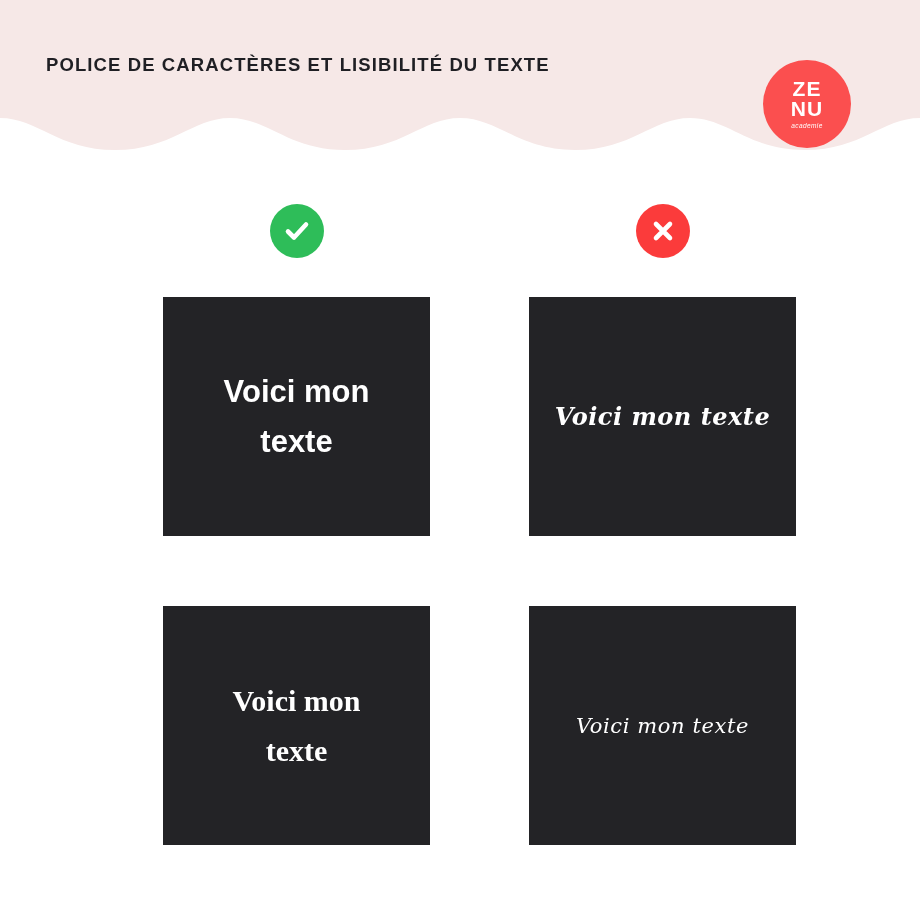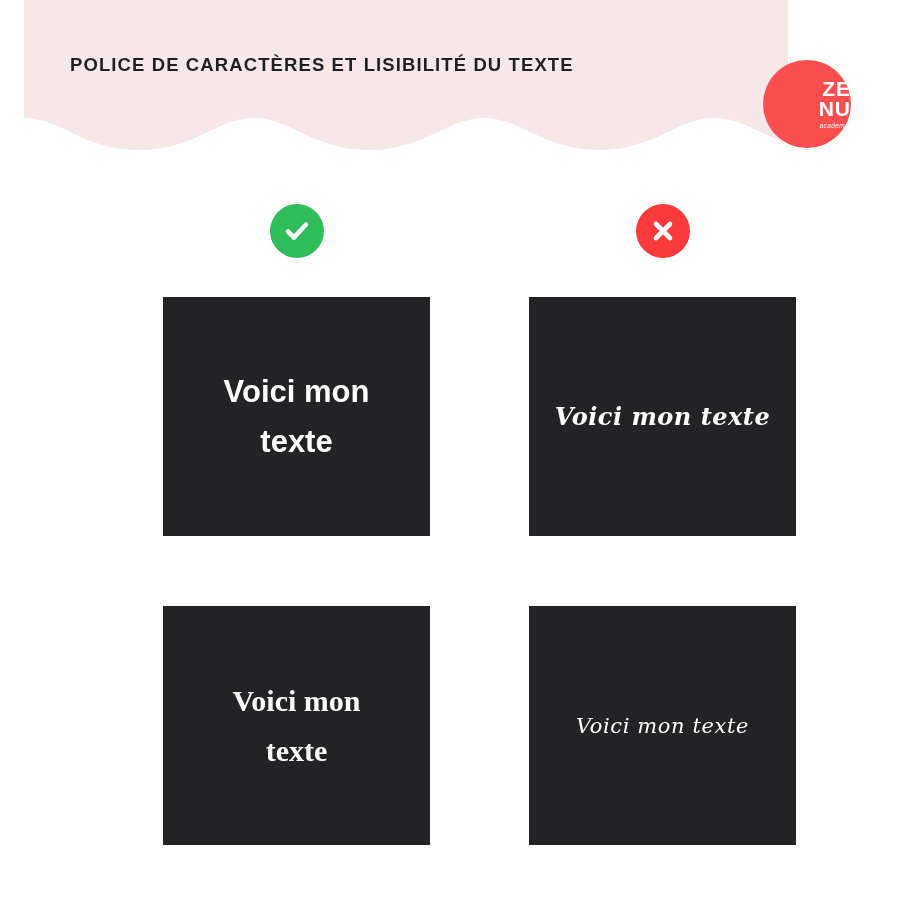--- a/index.html
+++ b/index.html
@@ -13,24 +13,23 @@
     font-family: "Liberation Sans", sans-serif;
     overflow: hidden;
     position: relative;
   }
 
   
   .header-band {
     position: absolute;
     top: 0;
     left: 0;
-    width: 764px;
+    width: 920px;
     height: 175px;
     overflow: hidden;
-    margin-left: 24px;
   }
   .header-bg {
     position: absolute;
     top: 0;
     left: 0;
     width: 920px;
     height: 175px;
     display: block;
   }
   .header-title {
@@ -50,21 +49,21 @@
     position: absolute;
     top: 60px;
     left: 763px;
     width: 88px;
     height: 88px;
     border-radius: 50%;
     background: #fb4f4f;
     color: #ffffff;
     display: flex;
     flex-direction: column;
-    align-items: flex-end;
+    align-items: center;
     justify-content: center;
   }
   .logo-line {
     font-size: 21px;
     font-weight: bold;
     letter-spacing: 1px;
     line-height: 20px;
   }
   .logo-sub {
     font-size: 6.5px;

